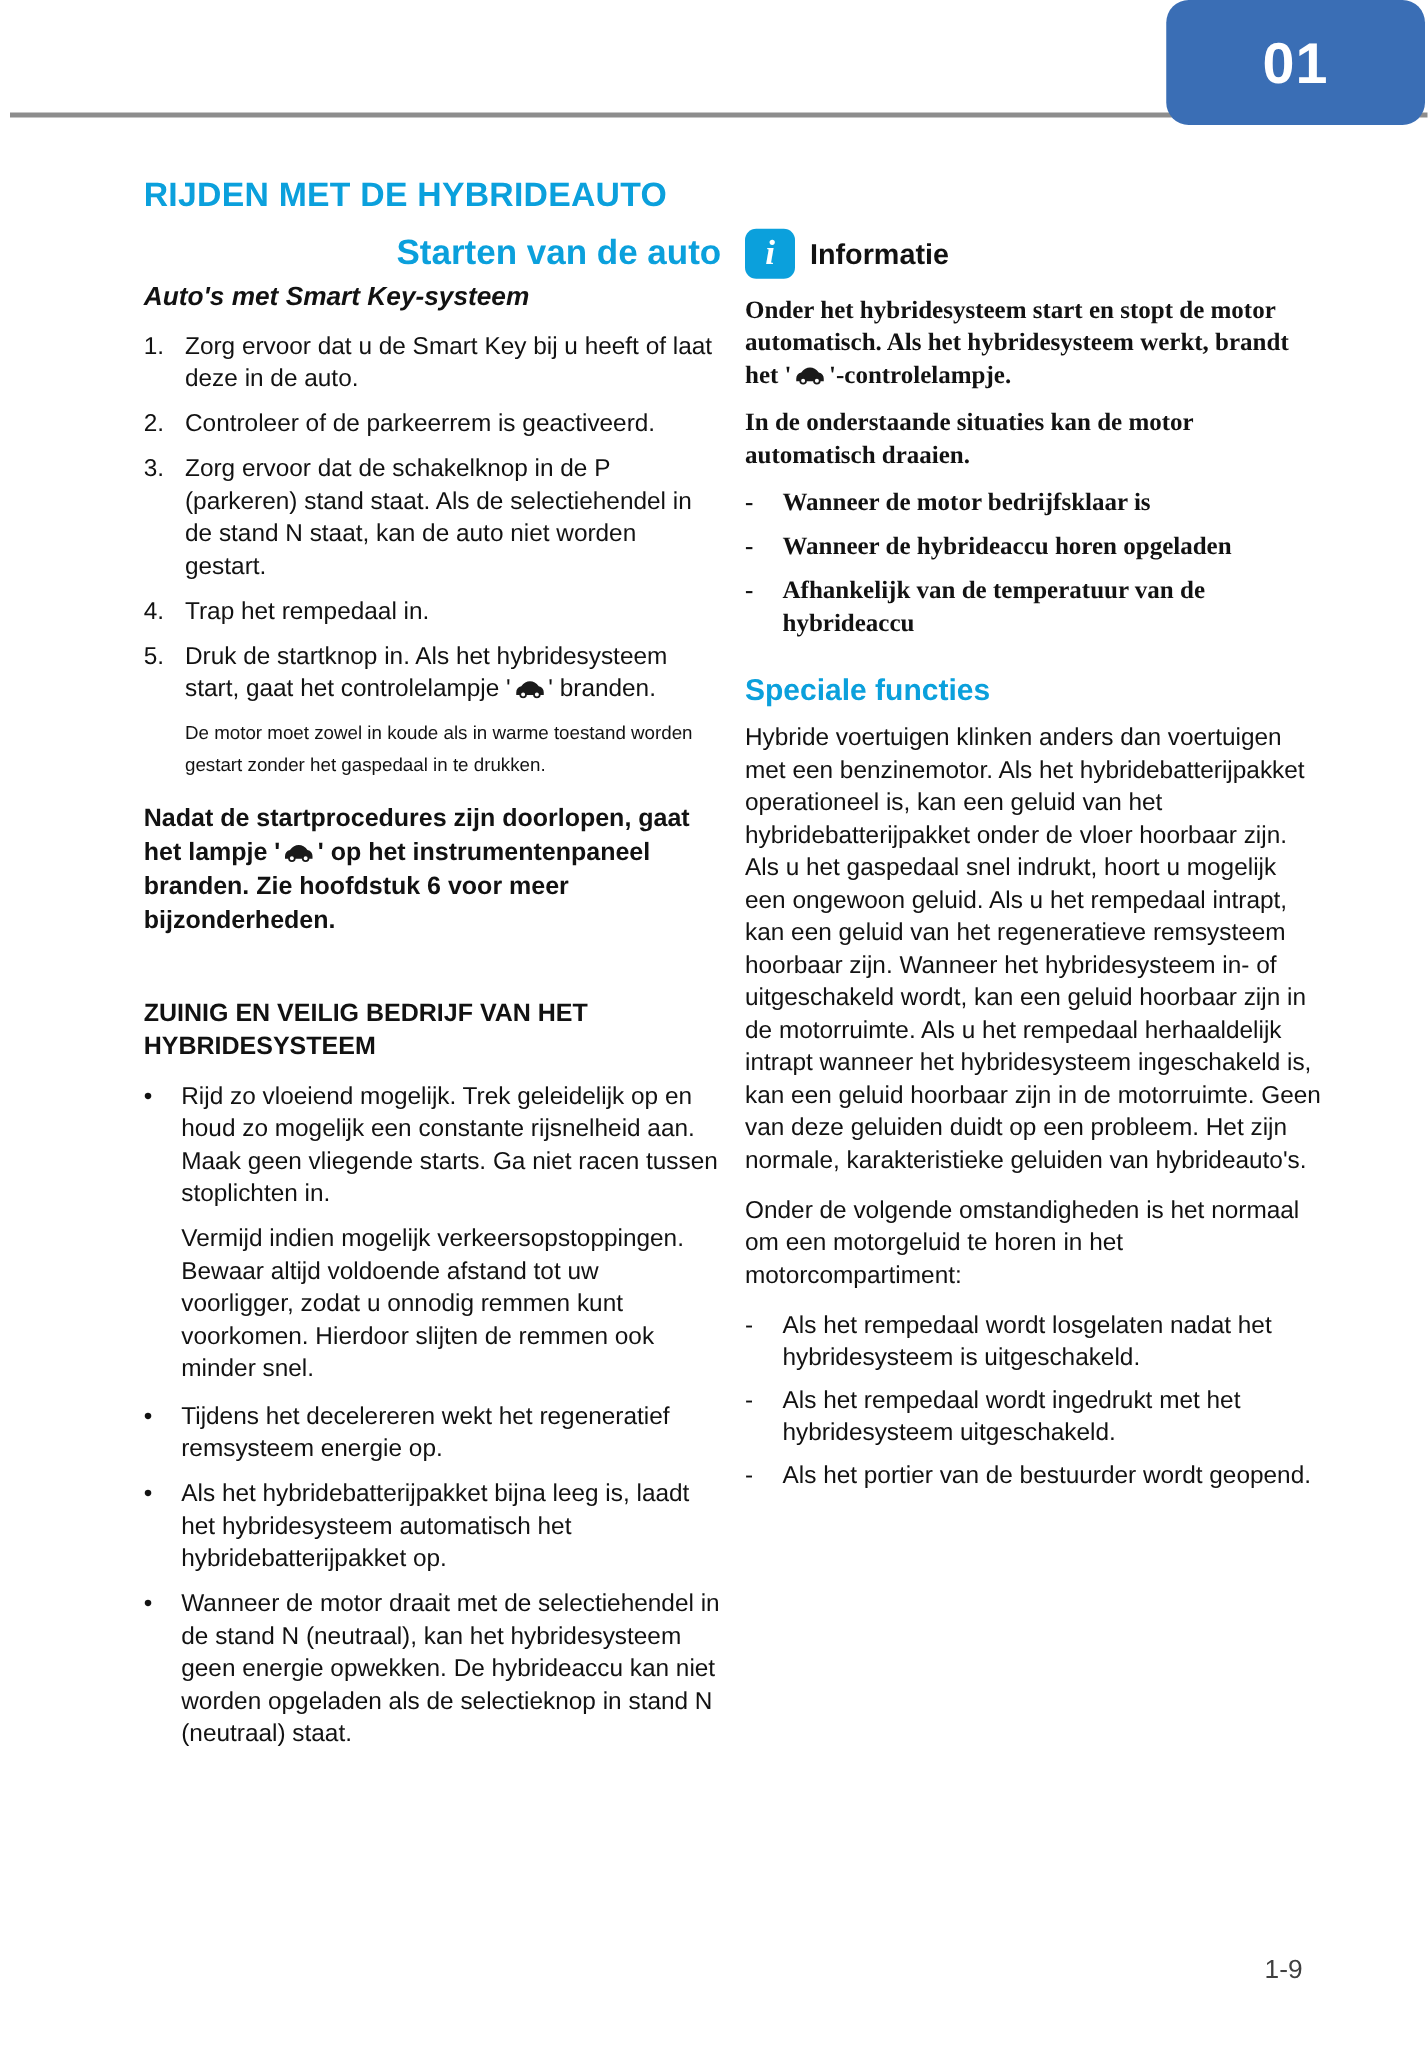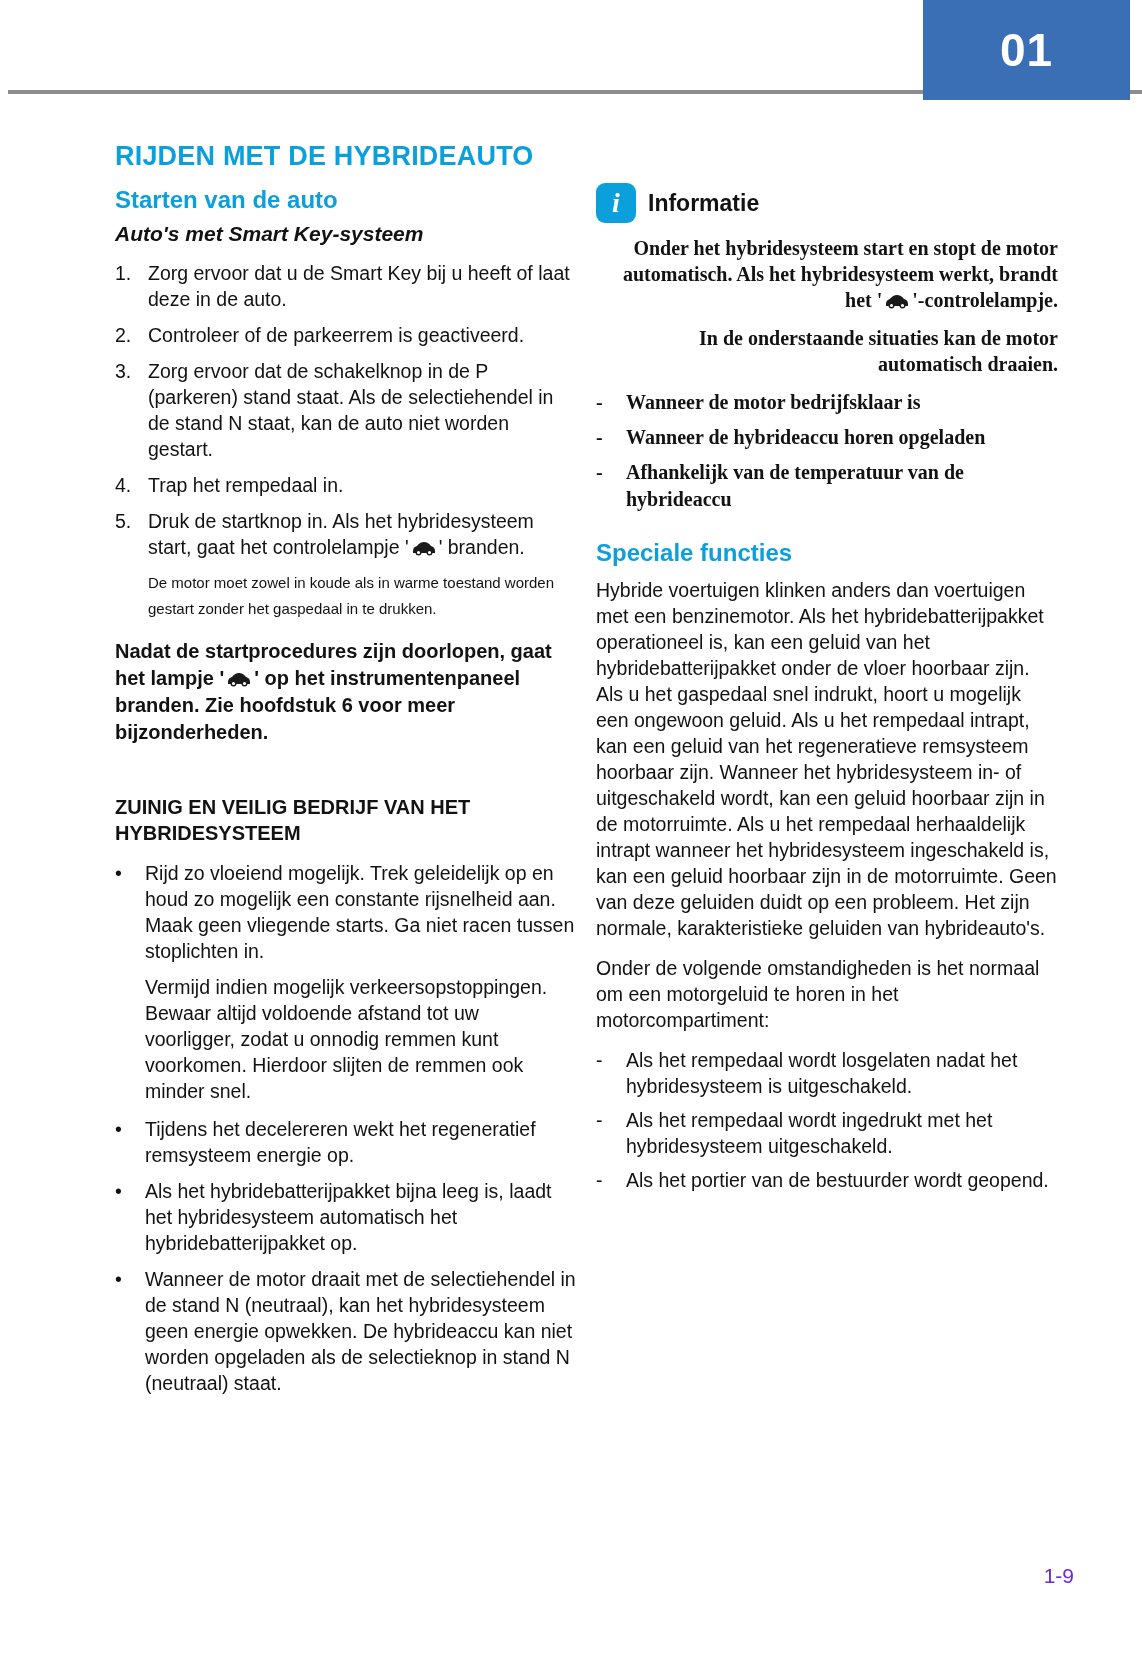--- a/index.html
+++ b/index.html
@@ -9,60 +9,60 @@
   }
   *{box-sizing:border-box;}
   html,body{margin:0;padding:0;}
   body{
     width:1142px;height:1654px;position:relative;background:#ffffff;
     font-family:"Liberation Sans",sans-serif;color:#121212;overflow:hidden;
   }
   
   .top-rule{position:absolute;top:90px;left:8px;right:0;height:4px;background:var(--rule);z-index:1;}
   .chapter-tab{
-    position:absolute;top:0;right:12px;width:207px;height:100px;background:var(--chapter);
-    display:flex;align-items:center;justify-content:center;z-index:2;
+    position:absolute;top:0;right:2px;width:207px;height:100px;background:var(--chapter);
+    display:flex;align-items:center;justify-content:center;z-index:2;border-radius:18px;
   }
   .chapter-num{color:#ffffff;font-size:46px;font-weight:600;letter-spacing:1px;}
   
   .col{position:absolute;width:462px;}
   .col-left{left:115px;top:141px;}
   .col-right{left:596px;top:183px;}
   
   .doc-title{color:var(--accent);font-size:27px;font-weight:bold;letter-spacing:.2px;margin:0 0 14px 0;}
-  .h-blue{color:var(--accent);font-size:24px;font-weight:bold;margin:0 0 8px 0;}
+  .h-blue{color:var(--accent);font-size:28px;font-weight:bold;margin:0 0 8px 0;text-align:right;}
   .h-italic{font-size:21px;font-weight:bold;font-style:italic;margin:0 0 14px 0;}
   .step{display:flex;margin-bottom:10px;font-size:19.5px;line-height:26px;}
   .step-num{width:33px;flex:none;}
   .step-text{flex:1;}
   .step-note{margin:4px 0 12px 33px;font-size:15px;line-height:26px;}
   .bold-note{font-weight:bold;font-size:20px;line-height:27px;margin:16px 0 0 0;}
   .h-caps{font-size:20px;font-weight:bold;line-height:26px;margin:48px 0 14px 0;}
   .bullet{display:flex;margin-bottom:10px;font-size:19.5px;line-height:26px;}
   .bullet-marker{width:30px;flex:none;}
   .bullet-text{flex:1;}
   .bullet-extra{margin:6px 12px 12px 30px;font-size:19.5px;line-height:26px;}
   
   .info-header{display:flex;align-items:center;gap:12px;margin:0 0 12px 0;}
   .info-icon{
     width:40px;height:40px;border-radius:9px;background:var(--accent);color:#ffffff;
     display:flex;align-items:center;justify-content:center;flex:none;
     font-family:"Liberation Serif",serif;font-style:italic;font-weight:bold;font-size:28px;
   }
   .info-title{font-size:23px;font-weight:bold;text-align:center;}
-  .serif-para{font-family:"Liberation Serif",serif;font-weight:bold;font-size:20px;line-height:26px;margin:0 0 12px 0;text-align:right;}
+  .serif-para{font-family:"Liberation Serif",serif;font-weight:bold;font-size:20px;line-height:26px;margin:0 0 12px 0;}
   .serif-item{display:flex;font-family:"Liberation Serif",serif;font-weight:bold;font-size:20px;line-height:27px;margin-bottom:8px;}
   .dash{width:30px;flex:none;}
   .item-text{flex:1;}
   .special-heading{color:var(--accent);font-size:24px;font-weight:bold;margin:26px 0 10px 0;}
   .body-para{font-size:19.5px;line-height:26px;margin:0 0 14px 0;}
   .sans-item{display:flex;font-size:19.5px;line-height:26px;margin-bottom:8px;}
   
   .car-icon{display:inline-block;vertical-align:-2px;margin:0 2px;}
-  .page-num{position:absolute;right:68px;bottom:66px;font-size:21px;color:#6d28d9;}
+  .page-num{position:absolute;right:100px;bottom:66px;font-size:21px;color:#404040;}
 </style>
 </head>
 <body>
 
 <div class="top-rule"></div>
 <div class="chapter-tab">
   <span class="chapter-num">01</span>
 </div>
 
 <div class="col col-left">

